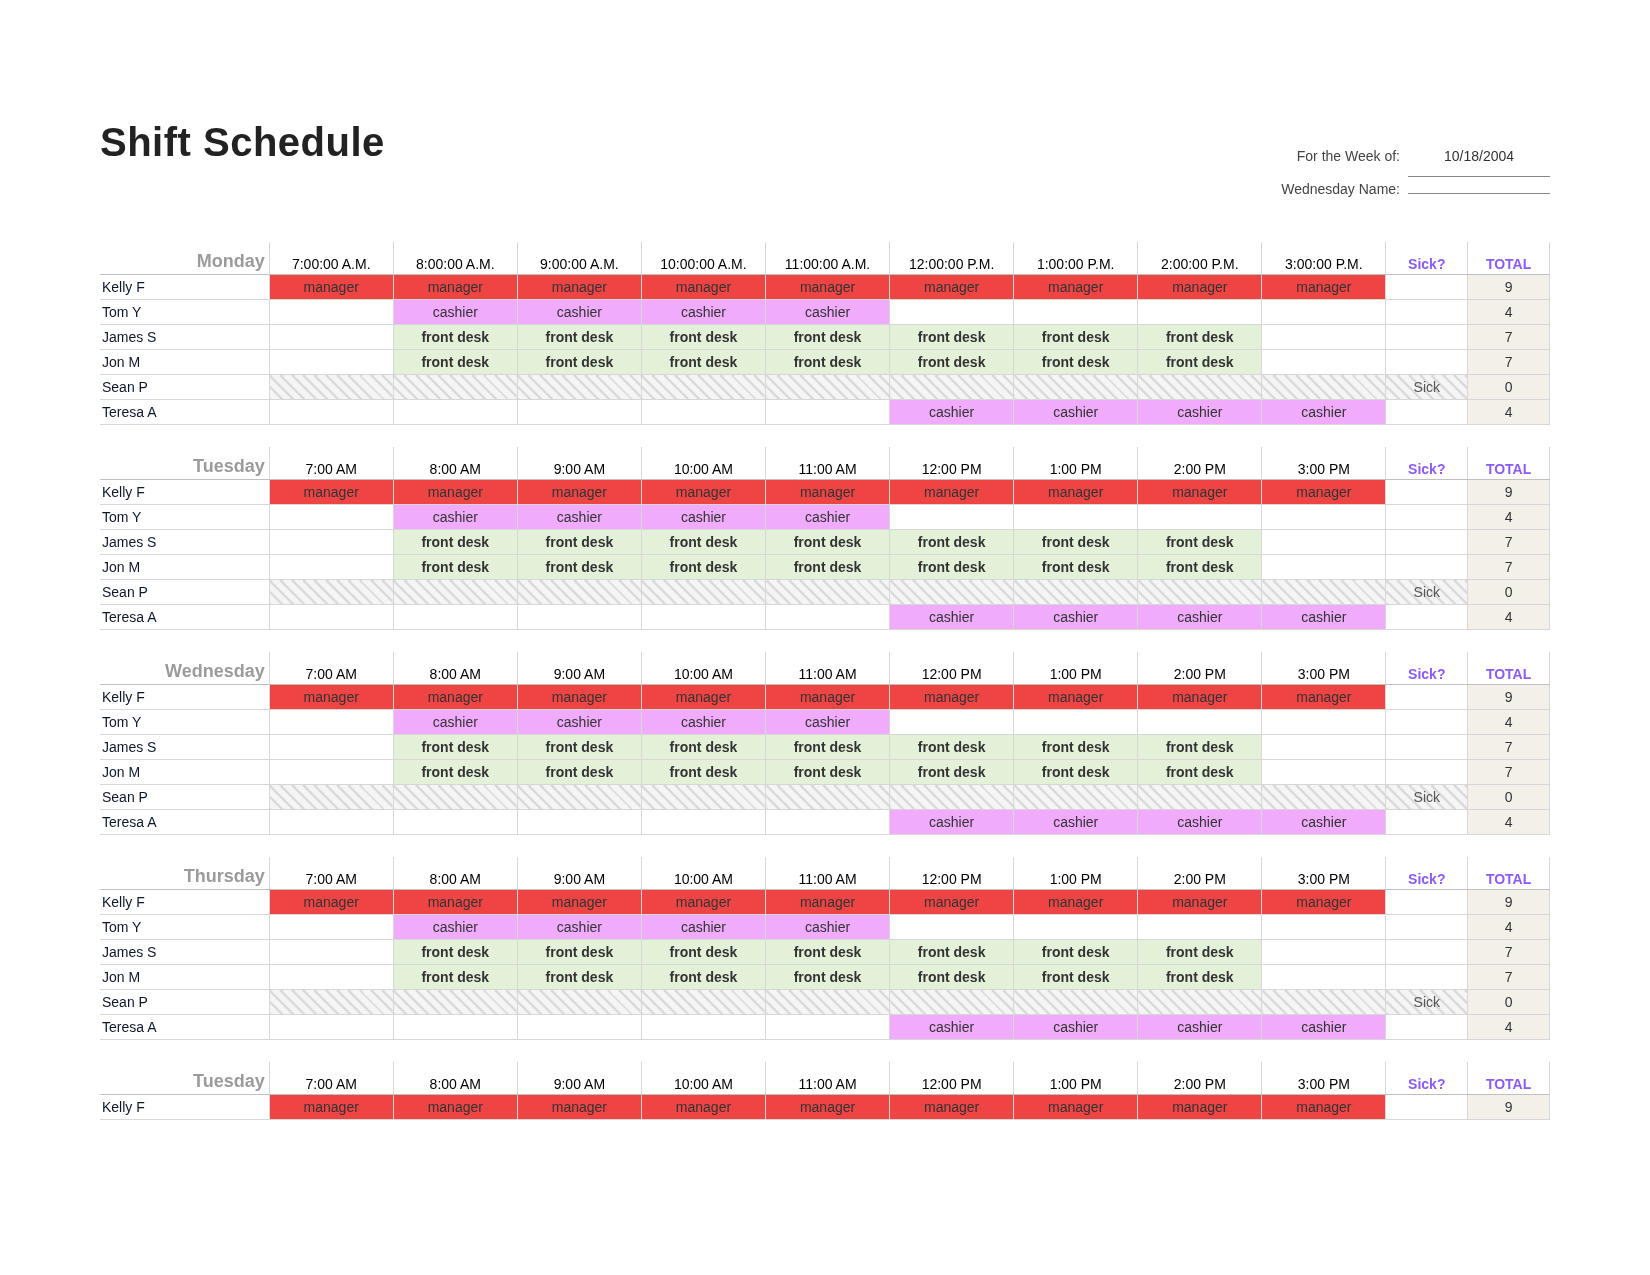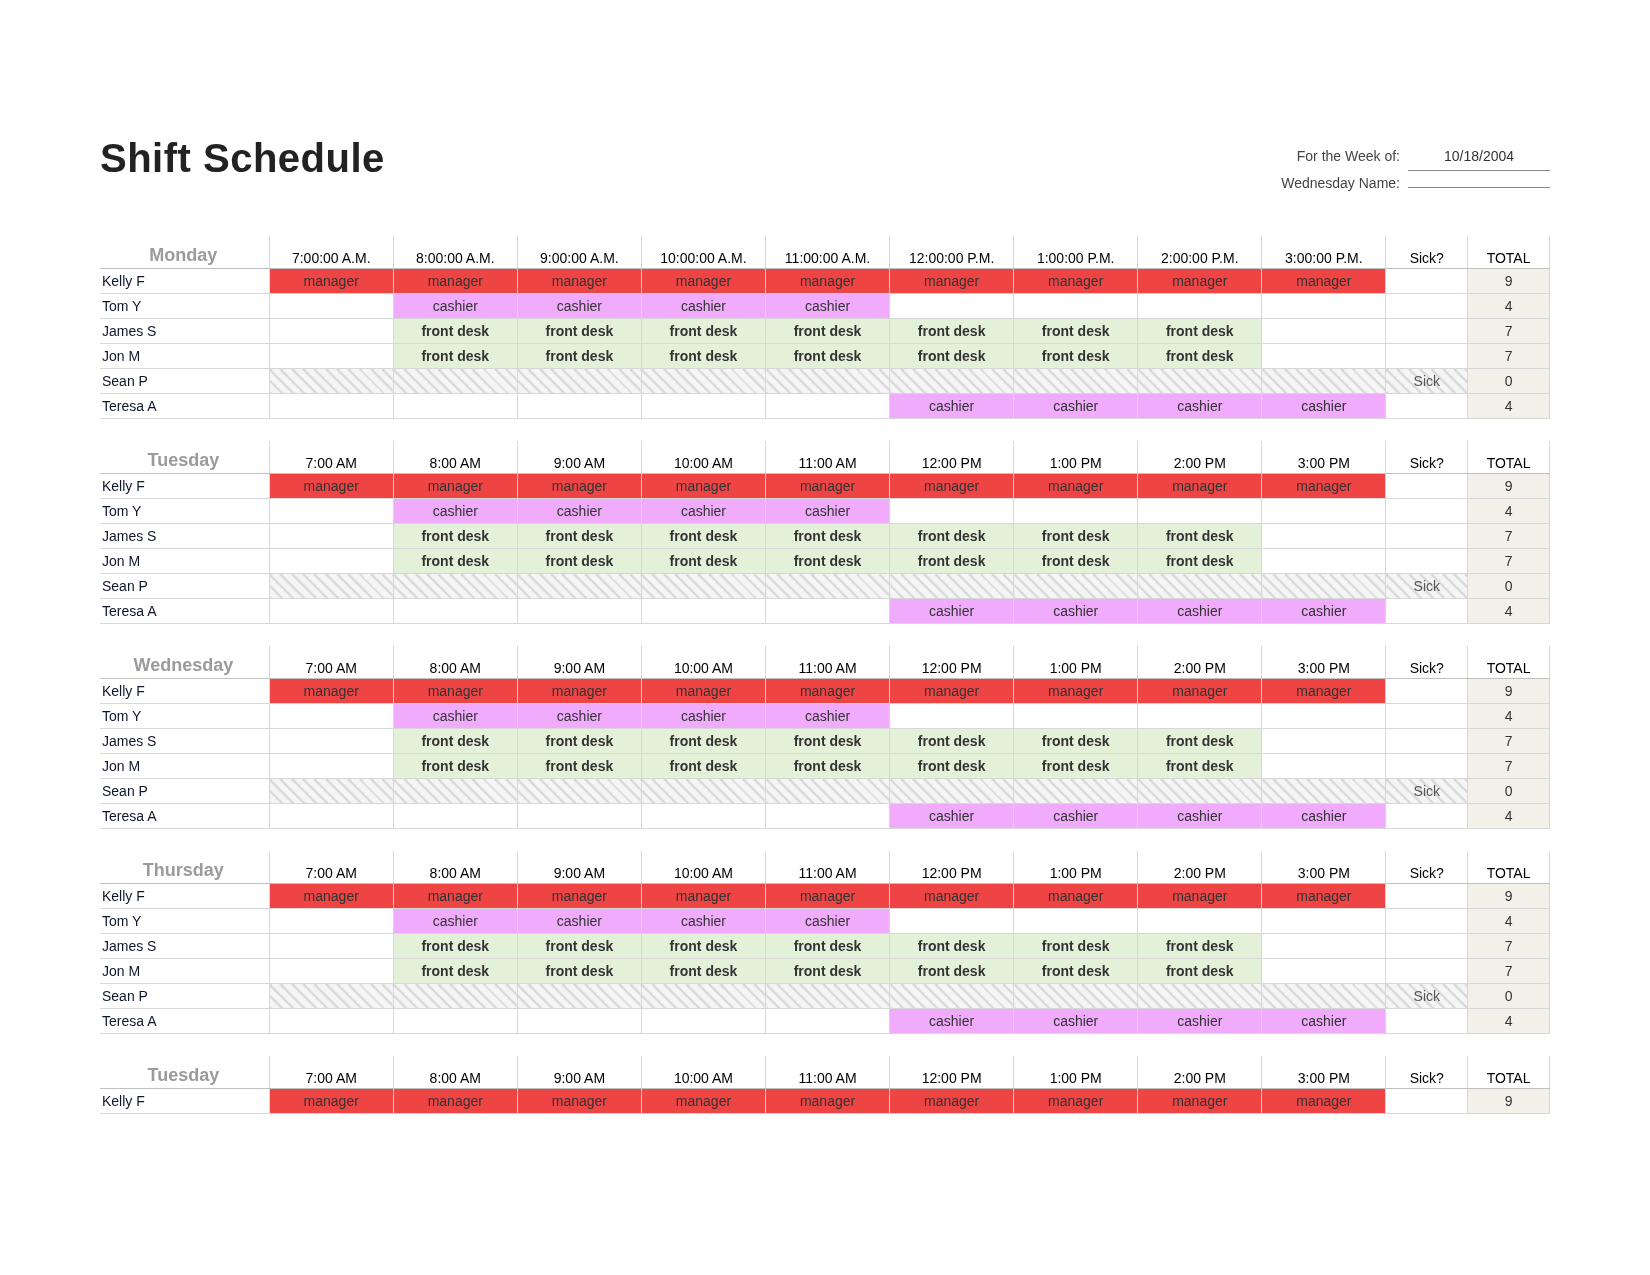--- a/index.html
+++ b/index.html
@@ -8,21 +8,21 @@
     background: #ffffff;
     font-family: "Century Gothic", "Segoe UI", Arial, sans-serif;
     color: #333;
     width: 1650px;
   }
   .page {
     padding: 120px 100px 80px 100px;
   }
   .header-row {
     display: flex;
-    align-items: center;
+    align-items: flex-start;
     justify-content: space-between;
     margin-bottom: 40px;
   }
   .title {
     font-size: 40px;
     font-weight: 700;
     color: #222;
     letter-spacing: 0.5px;
   }
   .meta {
@@ -40,62 +40,62 @@
     min-width: 160px;
     text-align: right;
     padding-right: 8px;
     color: #444;
   }
   .meta .field {
     display: inline-block;
     min-width: 130px;
     border-bottom: 1px solid #888;
     text-align: center;
-    padding: 0 6px 1px 6px;
+    padding: 0 6px 7px 6px;
   }
   .day-block {
     margin-top: 22px;
   }
   table.schedule {
     border-collapse: collapse;
     width: 100%;
     table-layout: fixed;
     font-size: 14px;
   }
   table.schedule th, table.schedule td {
     border: 1px solid #d7d7d7;
     padding: 2px 4px;
     height: 20px;
     text-align: center;
     overflow: hidden;
     white-space: nowrap;
   }
   table.schedule th.dayname {
-    text-align: center;
+    text-align: right;
     font-size: 18px;
     font-weight: 700;
     color: #9b9b9b;
     border-left: none;
     border-top: none;
     border-right: none;
     border-bottom: 1px solid #c0c0c0;
     padding-left: 2px;
     vertical-align: bottom;
     height: 28px;
   }
   table.schedule th.time {
     font-weight: 400;
     color: #000000;
     border-top: none;
     border-bottom: 1px solid #c0c0c0;
     vertical-align: bottom;
   }
   table.schedule th.sick-h, table.schedule th.total-h {
-    font-weight: 400;
-    color: #000000;
+    font-weight: 700;
+    color: #8b5cf6;
     border-top: none;
     border-bottom: 1px solid #c0c0c0;
     vertical-align: bottom;
   }
   table.schedule td.emp {
     text-align: left;
     padding-left: 2px;
     border-left: none;
     color: #0f172a;
   }

